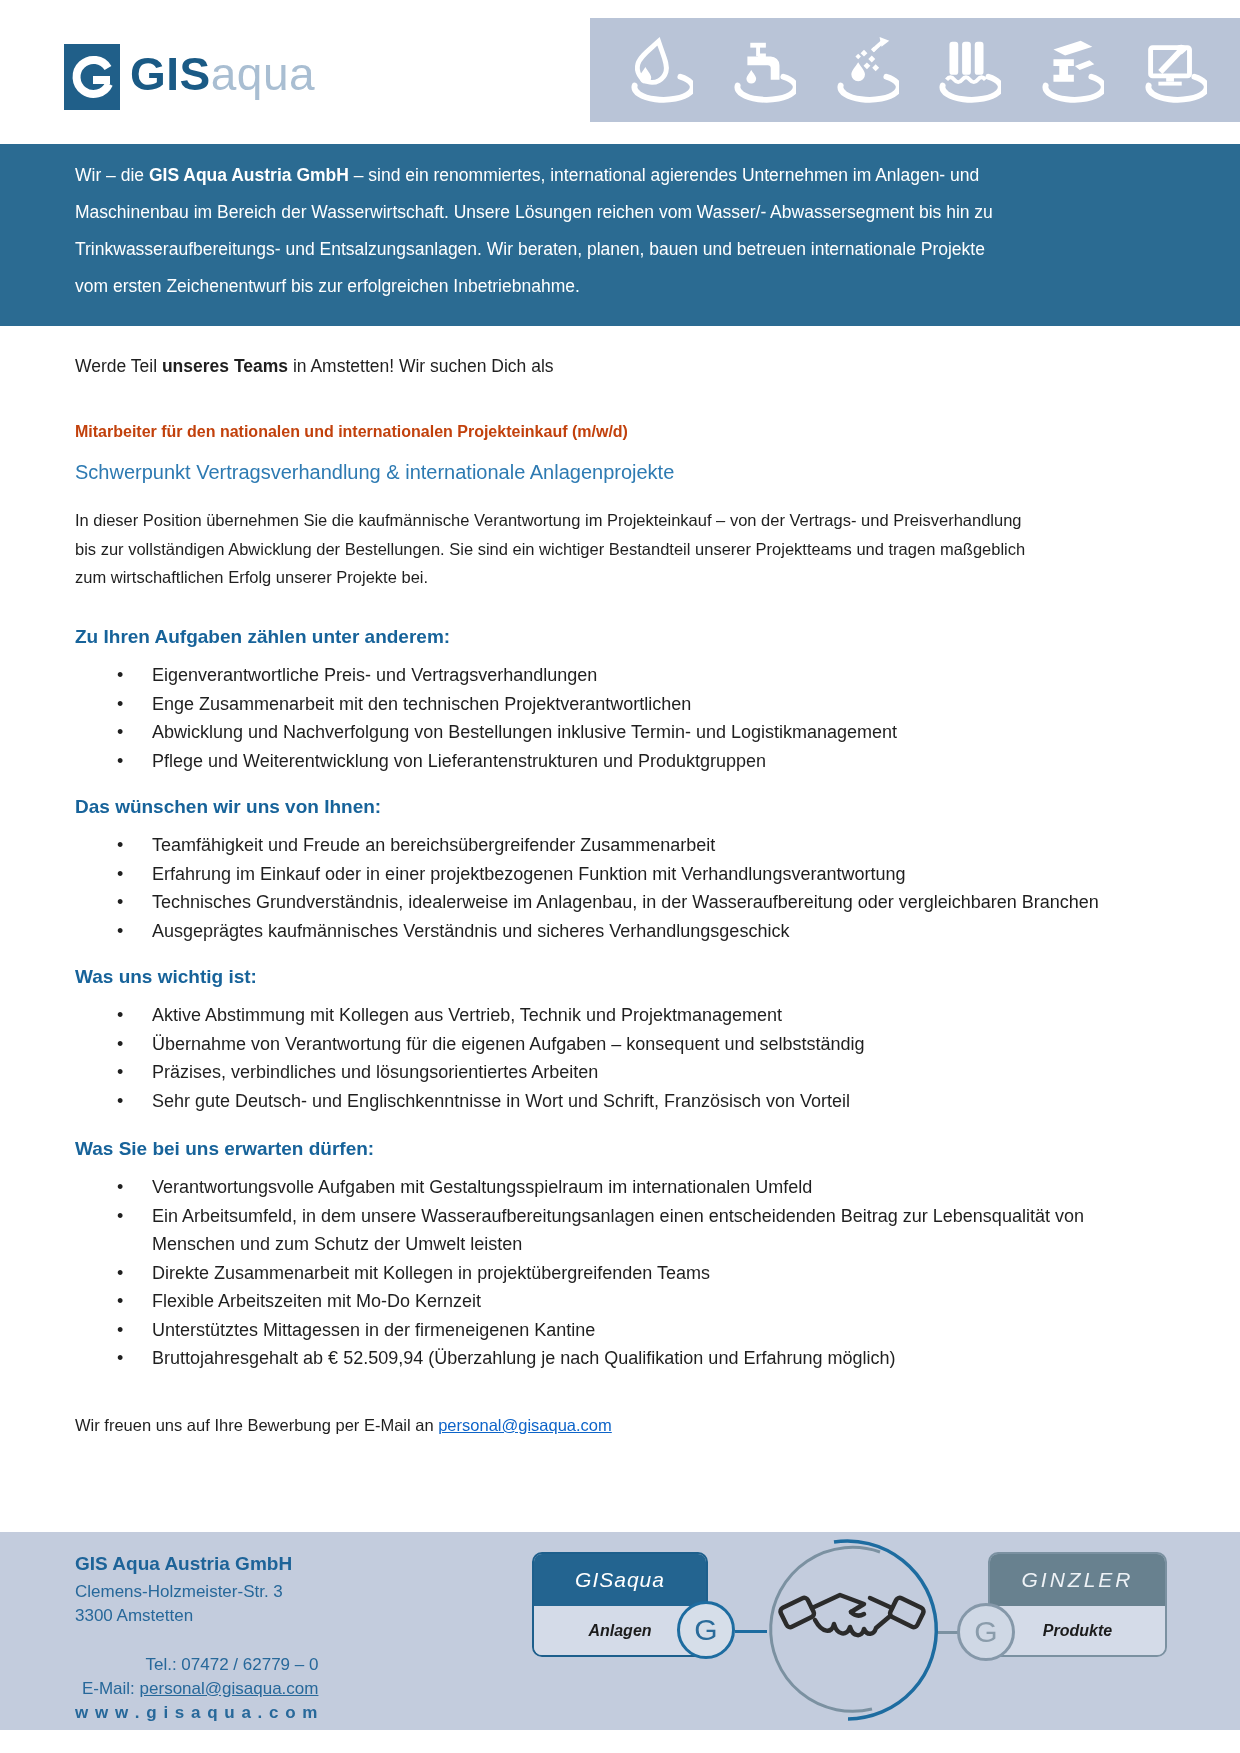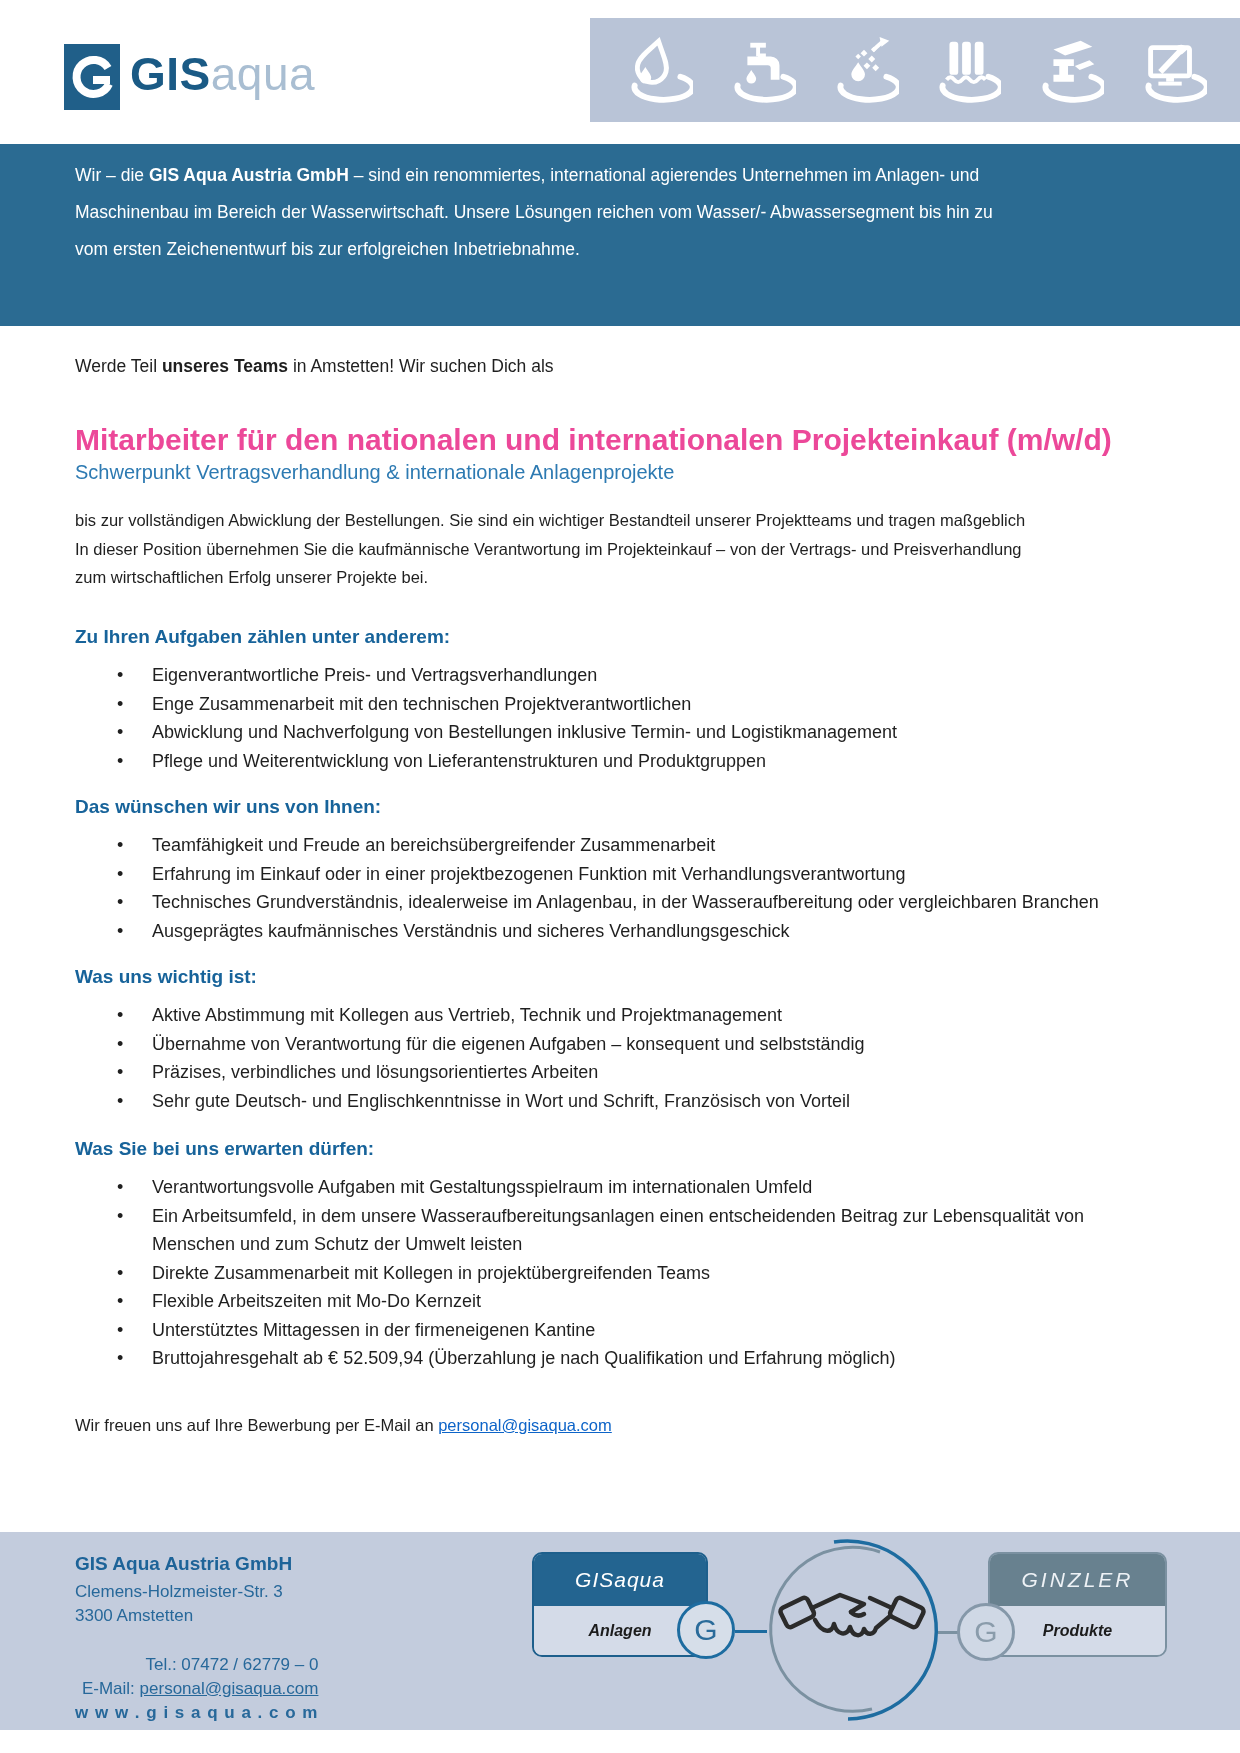--- a/index.html
+++ b/index.html
@@ -19,21 +19,21 @@
 
   
   .banner{position:absolute;left:0;top:144px;width:1240px;height:182px;background:#2b6b92;}
   .banner-text{position:absolute;left:75px;top:13px;width:1110px;color:#fff;
                font-size:17.5px;line-height:37px;}
   .banner-text .line{white-space:nowrap;}
   .banner-text b{font-weight:700;}
 
   
   .team-line{position:absolute;left:75px;top:356px;font-size:17.5px;color:#1f1f1f;}
-  .job-title{position:absolute;left:75px;top:423px;font-size:30px;font-weight:700;color:#ec4899;white-space:nowrap;}
+  .job-title{position:absolute;left:75px;top:423px;font-size:16px;font-weight:700;color:#c2410c;white-space:nowrap;}
   .job-subtitle{position:absolute;left:75px;top:461px;font-size:20px;color:#2d7ab2;white-space:nowrap;}
   .intro{position:absolute;left:75px;top:506px;font-size:16.5px;line-height:28.5px;color:#1f1f1f;}
   .intro .line{white-space:nowrap;}
 
   .sec{position:absolute;left:75px;width:1052px;}
   .s1{top:626px}.s2{top:796px}.s3{top:966px}.s4{top:1138px}
   .sec-h{margin:0 0 13px 0;font-size:19px;font-weight:700;color:#17639a;}
   .sec ul{list-style:none;margin:0;padding:0;font-size:18px;line-height:28.5px;color:#1f1f1f;}
   .sec li{position:relative;padding-left:77px;}
   .sec li::before{content:"\2022";position:absolute;left:42px;color:#1f1f1f;}
@@ -146,36 +146,37 @@
       </svg>
     </div>
   </div>
 
   <div class="banner">
     <div class="banner-text">
       <div class="line"><span>Wir – die </span><b>GIS Aqua Austria GmbH</b><span> – sind ein renommiertes, international agierendes Unternehmen im Anlagen- und</span></div>
       <div>
 
       <div class="line">Maschinenbau im Bereich der Wasserwirtschaft. Unsere Lösungen reichen vom Wasser/- Abwassersegment bis hin zu</div>
+          <div class="line">Trinkwasseraufbereitungs- und Entsalzungsanlagen. Wir beraten, planen, bauen und betreuen internationale Projekte</div>
           <div class="line">vom ersten Zeichenentwurf bis zur erfolgreichen Inbetriebnahme.</div>
         </div>
     </div>
   </div>
 
   <div class="team-line">
     <span>Werde Teil </span><b>unseres Teams</b><span> in Amstetten! Wir suchen Dich als</span>
   </div>
 
   <div class="job-title">Mitarbeiter für den nationalen und internationalen Projekteinkauf (m/w/d)</div>
   <div class="job-subtitle">Schwerpunkt Vertragsverhandlung &amp; internationale Anlagenprojekte</div>
 
   <div class="intro">
 
-  <div class="line">bis zur vollständigen Abwicklung der Bestellungen. Sie sind ein wichtiger Bestandteil unserer Projektteams und tragen maßgeblich</div>
-      <div class="line">In dieser Position übernehmen Sie die kaufmännische Verantwortung im Projekteinkauf – von der Vertrags- und Preisverhandlung</div>
+  <div class="line">In dieser Position übernehmen Sie die kaufmännische Verantwortung im Projekteinkauf – von der Vertrags- und Preisverhandlung</div>
+      <div class="line">bis zur vollständigen Abwicklung der Bestellungen. Sie sind ein wichtiger Bestandteil unserer Projektteams und tragen maßgeblich</div>
       <div class="line">zum wirtschaftlichen Erfolg unserer Projekte bei.</div>
     </div>
 
   <div class="sec s1">
     <h2 class="sec-h">Zu Ihren Aufgaben zählen unter anderem:</h2>
     <ul>
 
     <li>Eigenverantwortliche Preis- und Vertragsverhandlungen</li>
         <li>Enge Zusammenarbeit mit den technischen Projektverantwortlichen</li>
         <li>Abwicklung und Nachverfolgung von Bestellungen inklusive Termin- und Logistikmanagement</li>

